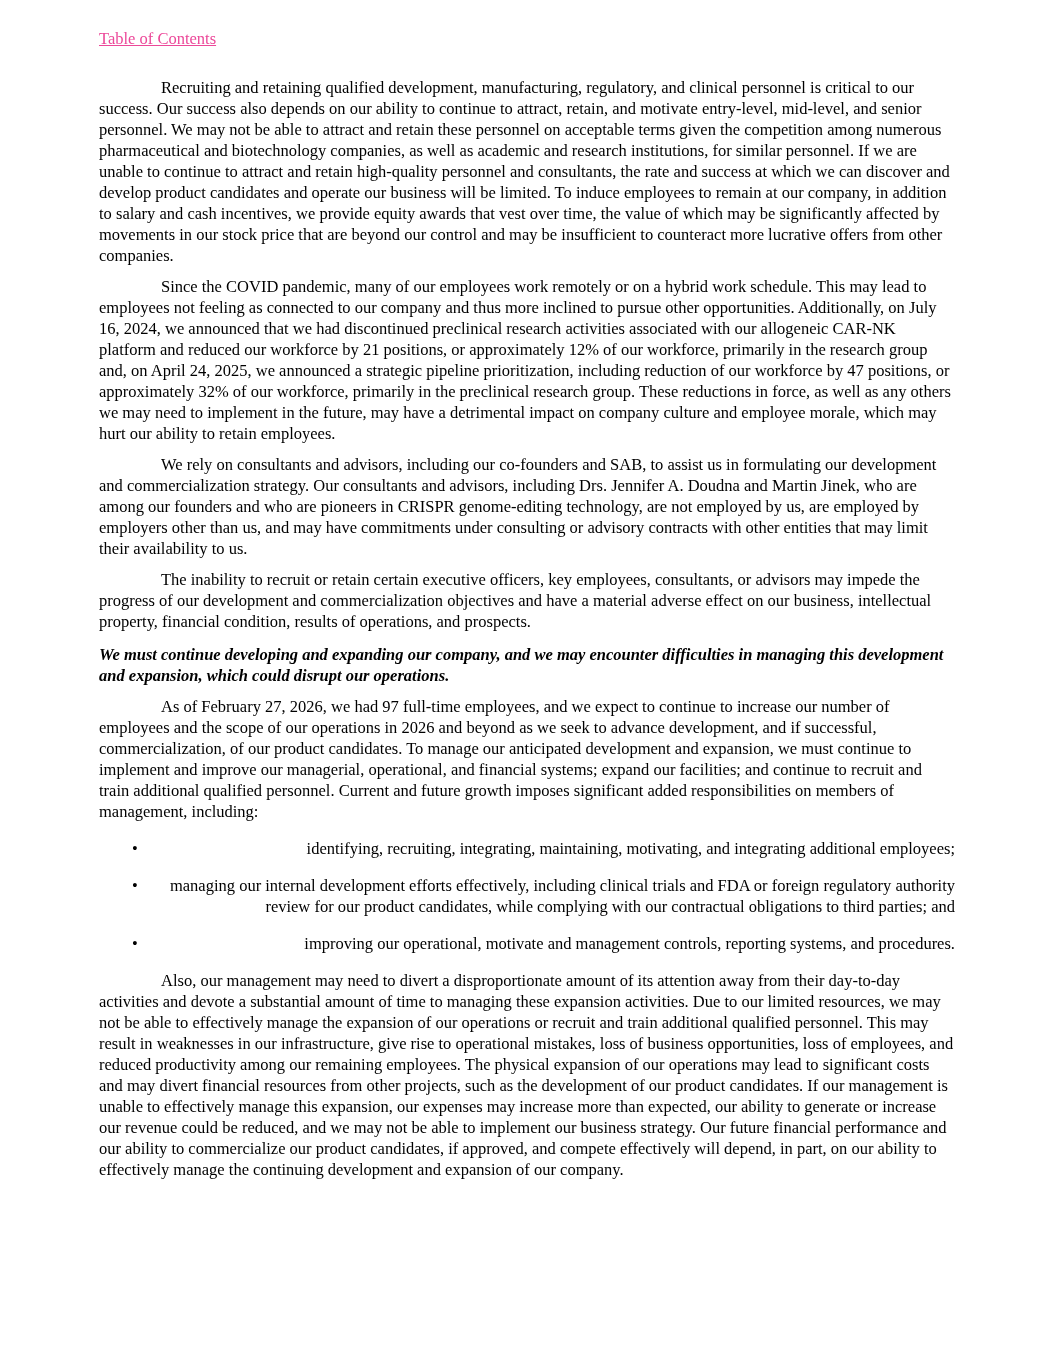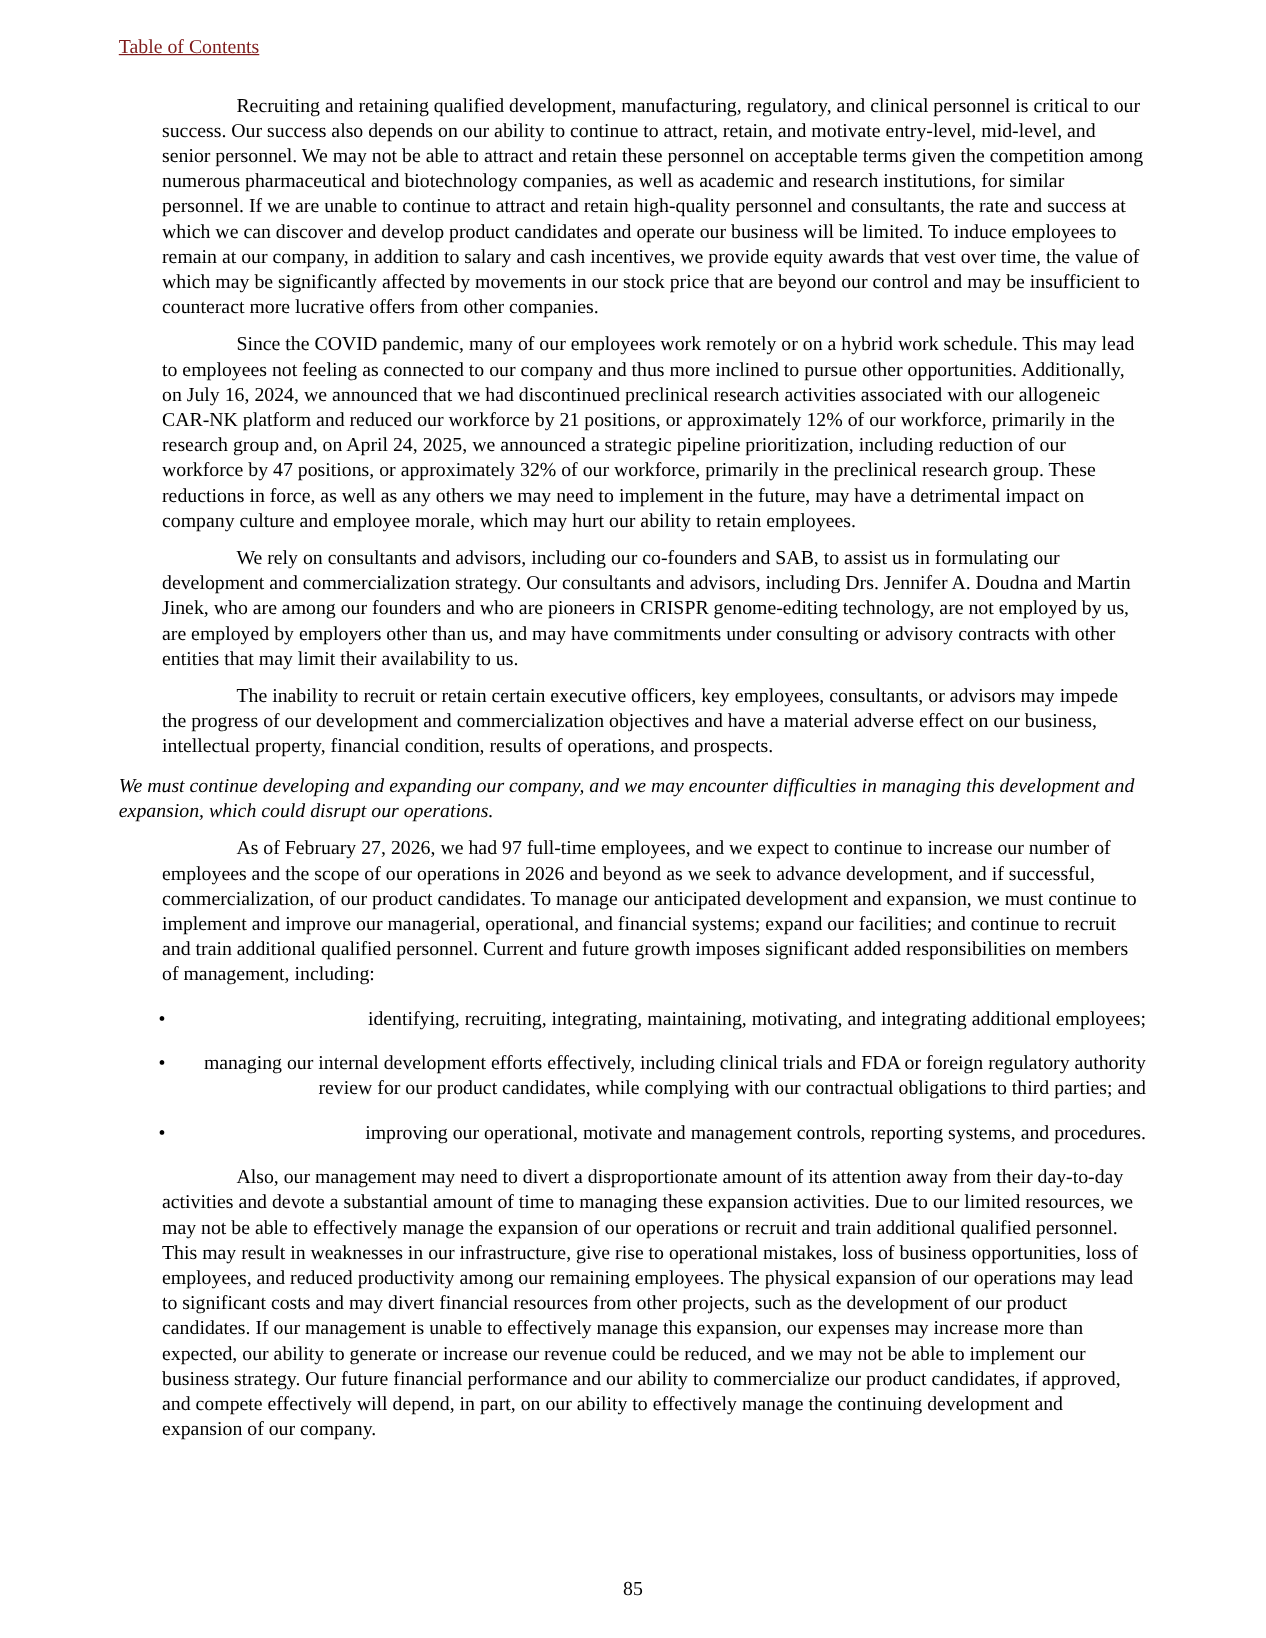--- a/index.html
+++ b/index.html
@@ -17,35 +17,34 @@
     font-family: "Liberation Serif", "DejaVu Serif", serif;
     font-size: 16.5px;
     line-height: 21px;
     color: #000000;
     overflow: hidden;
   }
   .toc-row {
     margin-bottom: 28px;
   }
   .toc-link {
-    color: #7f1d1d;
+    color: #ec4899;
     text-decoration: underline;
     cursor: pointer;
   }
   .para {
     margin: 0 0 10px 0;
     text-align: left;
   }
   .indent {
     text-indent: 62px;
-    margin-left: 36px;
   }
   .risk-heading {
     margin: 12px 0 10px 0;
-    font-weight: normal;
+    font-weight: bold;
     font-style: italic;
   }
   .bullet-list {
     margin: 16px 0 6px 0;
   }
   .bullet-item {
     display: flex;
     margin-bottom: 16px;
   }
   .bullet-marker {
@@ -96,17 +95,14 @@
       <span class="bullet-text">managing our internal development efforts effectively, including clinical trials and FDA or foreign regulatory authority review for our product candidates, while complying with our contractual obligations to third parties; and</span>
     </div>
     <div class="bullet-item">
       <span class="bullet-marker">•</span>
       <span class="bullet-text">improving our operational, motivate and management controls, reporting systems, and procedures.</span>
     </div>
   </div>
 
   <p class="para indent">Also, our management may need to divert a disproportionate amount of its attention away from their day-to-day activities and devote a substantial amount of time to managing these expansion activities. Due to our limited resources, we may not be able to effectively manage the expansion of our operations or recruit and train additional qualified personnel. This may result in weaknesses in our infrastructure, give rise to operational mistakes, loss of business opportunities, loss of employees, and reduced productivity among our remaining employees. The physical expansion of our operations may lead to significant costs and may divert financial resources from other projects, such as the development of our product candidates. If our management is unable to effectively manage this expansion, our expenses may increase more than expected, our ability to generate or increase our revenue could be reduced, and we may not be able to implement our business strategy. Our future financial performance and our ability to commercialize our product candidates, if approved, and compete effectively will depend, in part, on our ability to effectively manage the continuing development and expansion of our company.</p>
 
-  <div class="footer">
-    <span>85</span>
-  </div>
 
 </div>
 
 </body></html>

